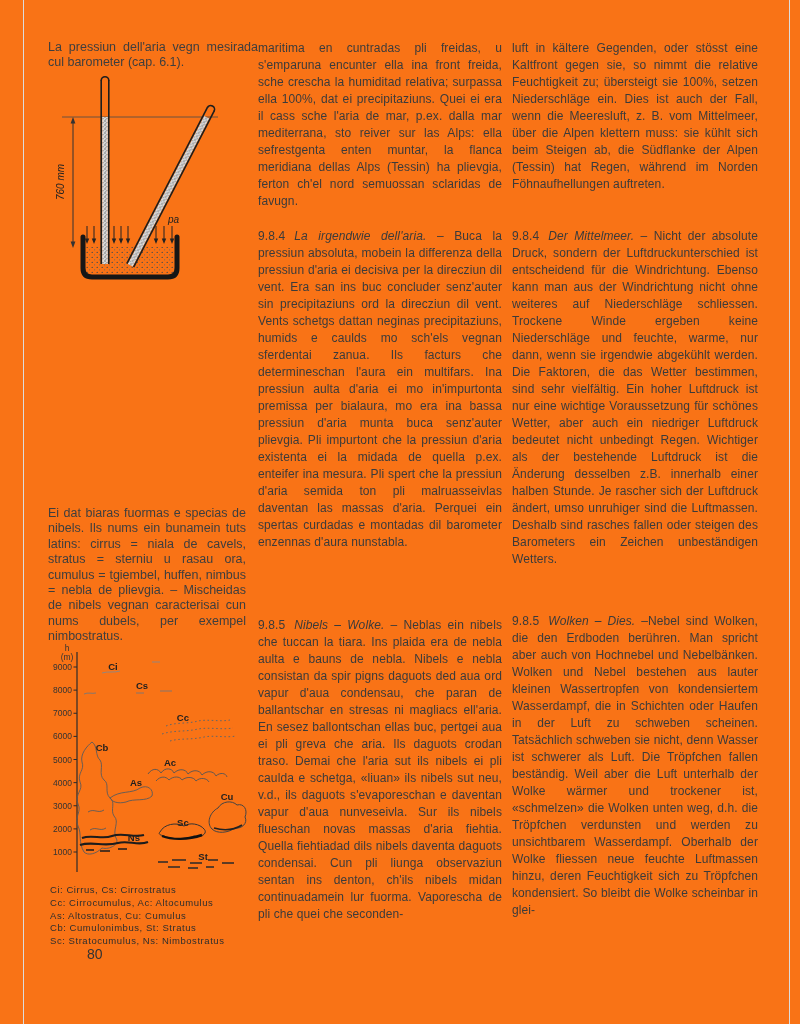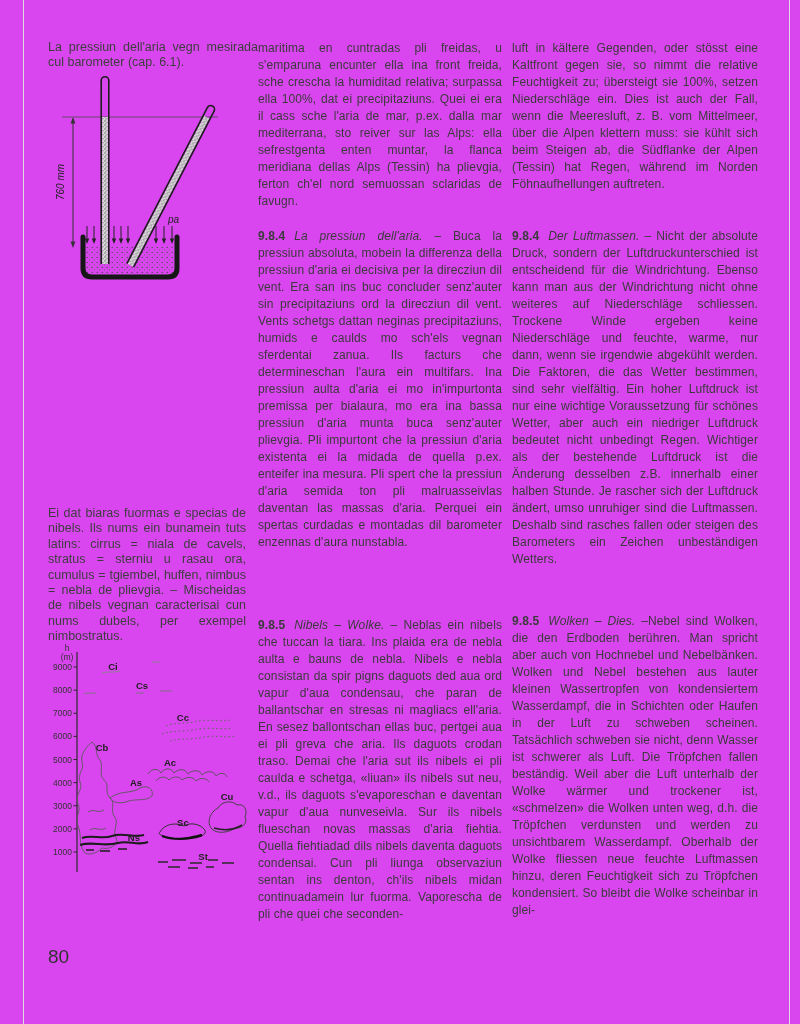--- a/index.html
+++ b/index.html
@@ -1,35 +1,35 @@
 <!DOCTYPE html>
 <html><head>
 <meta charset="utf-8">
 <style>
   html,body{margin:0;padding:0;background:#fff;}
   #page{
-    position:relative;width:800px;height:1024px;background:#d946ef;
+    position:relative;width:800px;height:1024px;background:#f97316;
     font-family:"Liberation Sans",sans-serif;color:#3b3b3b;overflow:hidden;
   }
   .edge{position:absolute;top:0;bottom:0;width:1px;background:#dcdcdc;}
   .para{
     position:absolute;text-align:justify;
     font-size:12px;line-height:17px;letter-spacing:.1px;color:#3b3b3b;
   }
-  .sec-num{font-weight:bold;margin-right:9px;}
+  .sec-num{font-weight:normal;margin-right:9px;}
   .sec-title{font-style:italic;}
   .caption{
     position:absolute;text-align:justify;
     font-size:12.5px;line-height:15.4px;color:#3e3e3e;
   }
   .legend{
     position:absolute;font-size:9.5px;line-height:12.8px;
     letter-spacing:.55px;color:#2e2e2e;white-space:nowrap;
   }
-  .pagenum{position:absolute;font-size:19px;color:#333;}
+  .pagenum{position:absolute;font-size:14px;color:#333;margin-left:39px;}
   svg{position:absolute;overflow:visible;}
   svg text{font-family:"Liberation Sans",sans-serif;}
   .tick-label{font-size:8.5px;fill:#333;}
   .cloud-label{font-size:9.5px;font-weight:bold;fill:#1f1f1f;}
   .axis-label{font-size:8.5px;fill:#333;}
   .fig-label{font-size:10px;font-style:italic;fill:#222;}
 </style>
 </head>
 <body>
 
@@ -184,39 +184,46 @@
       <text x="142.93" y="78.875" class="cloud-label" text-anchor="middle">Cc</text>
       <text x="62.08" y="108.9375" class="cloud-label" text-anchor="middle">Cb</text>
       <text x="130.06" y="123.96875" class="cloud-label" text-anchor="middle">Ac</text>
       <text x="96.07" y="143.625" class="cloud-label" text-anchor="middle">As</text>
       <text x="186.985" y="157.5" class="cloud-label" text-anchor="middle">Cu</text>
       <text x="142.93" y="184.09375" class="cloud-label" text-anchor="middle">Sc</text>
       <text x="93.925" y="199.125" class="cloud-label" text-anchor="middle">Ns</text>
       <text x="163.06" y="217.625" class="cloud-label" text-anchor="middle">St</text>
     </svg>
 
+  <div class="legend" style="left:50px;top:884px">
+    <div>Ci: Cirrus, Cs: Cirrostratus</div>
+    <div>Cc: Cirrocumulus, Ac: Altocumulus</div>
+    <div>As: Altostratus, Cu: Cumulus</div>
+    <div>Cb: Cumulonimbus, St: Stratus</div>
+    <div>Sc: Stratocumulus, Ns: Nimbostratus</div>
+  </div>
 
   <div class="pagenum" style="left:48px;top:946px">80</div>
 
   <div class="para" style="left:258px;top:40px;width:244px">maritima en cuntradas pli freidas, u s'emparuna encunter ella ina front freida, sche crescha la humiditad relativa; surpassa ella 100%, dat ei precipitaziuns. Quei ei era il cass sche l'aria de mar, p.ex. dalla mar mediterrana, sto reiver sur las Alps: ella sefrestgenta enten muntar, la flanca meridiana dellas Alps (Tessin) ha plievgia, ferton ch'el nord semuossan sclaridas de favugn.</div>
 
   <div class="para" style="left:258px;top:228px;width:244px">
-    <span class="sec-num">9.8.4</span><span class="sec-title">La pressiun dell'aria.</span>
+    <span class="sec-num">9.8.4</span><span class="sec-title">La irgendwie dell'aria.</span>
     <span>– Buca la pressiun absoluta, mobein la differenza della pressiun d'aria ei decisiva per la direcziun dil vent. Era san ins buc concluder senz'auter sin precipitaziuns ord la direcziun dil vent. Vents schetgs dattan neginas precipitaziuns, humids e caulds mo sch'els vegnan sferdentai zanua. Ils facturs che determineschan l'aura ein multifars. Ina pressiun aulta d'aria ei mo in'impurtonta premissa per bialaura, mo era ina bassa pressiun d'aria munta buca senz'auter plievgia. Pli impurtont che la pressiun d'aria existenta ei la midada de quella p.ex. enteifer ina mesura. Pli spert che la pressiun d'aria semida ton pli malruasseivlas daventan las massas d'aria. Perquei ein spertas curdadas e montadas dil barometer enzennas d'aura nunstabla.</span>
   </div>
 
   <div class="para" style="left:258px;top:617px;width:244px">
     <span class="sec-num">9.8.5</span><span class="sec-title">Nibels – Wolke.</span>
     <span>– Neblas ein nibels che tuccan la tiara. Ins plaida era de nebla aulta e bauns de nebla. Nibels e nebla consistan da spir pigns daguots ded aua ord vapur d'aua condensau, che paran de ballantschar en stresas ni magliacs ell'aria. En sesez ballontschan ellas buc, pertgei aua ei pli greva che aria. Ils daguots crodan traso. Demai che l'aria sut ils nibels ei pli caulda e schetga, «liuan» ils nibels sut neu, v.d., ils daguots s'evaporeschan e daventan vapur d'aua nunveseivla. Sur ils nibels flueschan novas massas d'aria fiehtia. Quella fiehtiadad dils nibels daventa daguots condensai. Cun pli liunga observaziun sentan ins denton, ch'ils nibels midan continuadamein lur fuorma. Vaporescha de pli che quei che seconden-</span>
   </div>
 
   <div class="para" style="left:512px;top:40px;width:246px">luft in kältere Gegenden, oder stösst eine Kaltfront gegen sie, so nimmt die relative Feuchtigkeit zu; übersteigt sie 100%, setzen Niederschläge ein. Dies ist auch der Fall, wenn die Meeresluft, z. B. vom Mittelmeer, über die Alpen klettern muss: sie kühlt sich beim Steigen ab, die Südflanke der Alpen (Tessin) hat Regen, während im Norden Föhnaufhellungen auftreten.</div>
 
   <div class="para" style="left:512px;top:228px;width:246px">
-    <span class="sec-num">9.8.4</span><span class="sec-title">Der Luftmassen.</span>
+    <span class="sec-num">9.8.4</span><span class="sec-title">Der Mittelmeer.</span>
     <span>– Nicht der absolute Druck, sondern der Luftdruckunterschied ist entscheidend für die Windrichtung. Ebenso kann man aus der Windrichtung nicht ohne weiteres auf Niederschläge schliessen. Trockene Winde ergeben keine Niederschläge und feuchte, warme, nur dann, wenn sie irgendwie abgekühlt werden. Die Faktoren, die das Wetter bestimmen, sind sehr vielfältig. Ein hoher Luftdruck ist nur eine wichtige Voraussetzung für schönes Wetter, aber auch ein niedriger Luftdruck bedeutet nicht unbedingt Regen. Wichtiger als der bestehende Luftdruck ist die Änderung desselben z.B. innerhalb einer halben Stunde. Je rascher sich der Luftdruck ändert, umso unruhiger sind die Luftmassen. Deshalb sind rasches fallen oder steigen des Barometers ein Zeichen unbeständigen Wetters.</span>
   </div>
 
   <div class="para" style="left:512px;top:613px;width:246px">
     <span class="sec-num">9.8.5</span><span class="sec-title">Wolken – Dies.</span>
     <span>–Nebel sind Wolken, die den Erdboden berühren. Man spricht aber auch von Hochnebel und Nebelbänken. Wolken und Nebel bestehen aus lauter kleinen Wassertropfen von kondensiertem Wasserdampf, die in Schichten oder Haufen in der Luft zu schweben scheinen. Tatsächlich schweben sie nicht, denn Wasser ist schwerer als Luft. Die Tröpfchen fallen beständig. Weil aber die Luft unterhalb der Wolke wärmer und trockener ist, «schmelzen» die Wolken unten weg, d.h. die Tröpfchen verdunsten und werden zu unsichtbarem Wasserdampf. Oberhalb der Wolke fliessen neue feuchte Luftmassen hinzu, deren Feuchtigkeit sich zu Tröpfchen kondensiert. So bleibt die Wolke scheinbar in glei-</span>
   </div>
 </div>
 
 </body></html>

